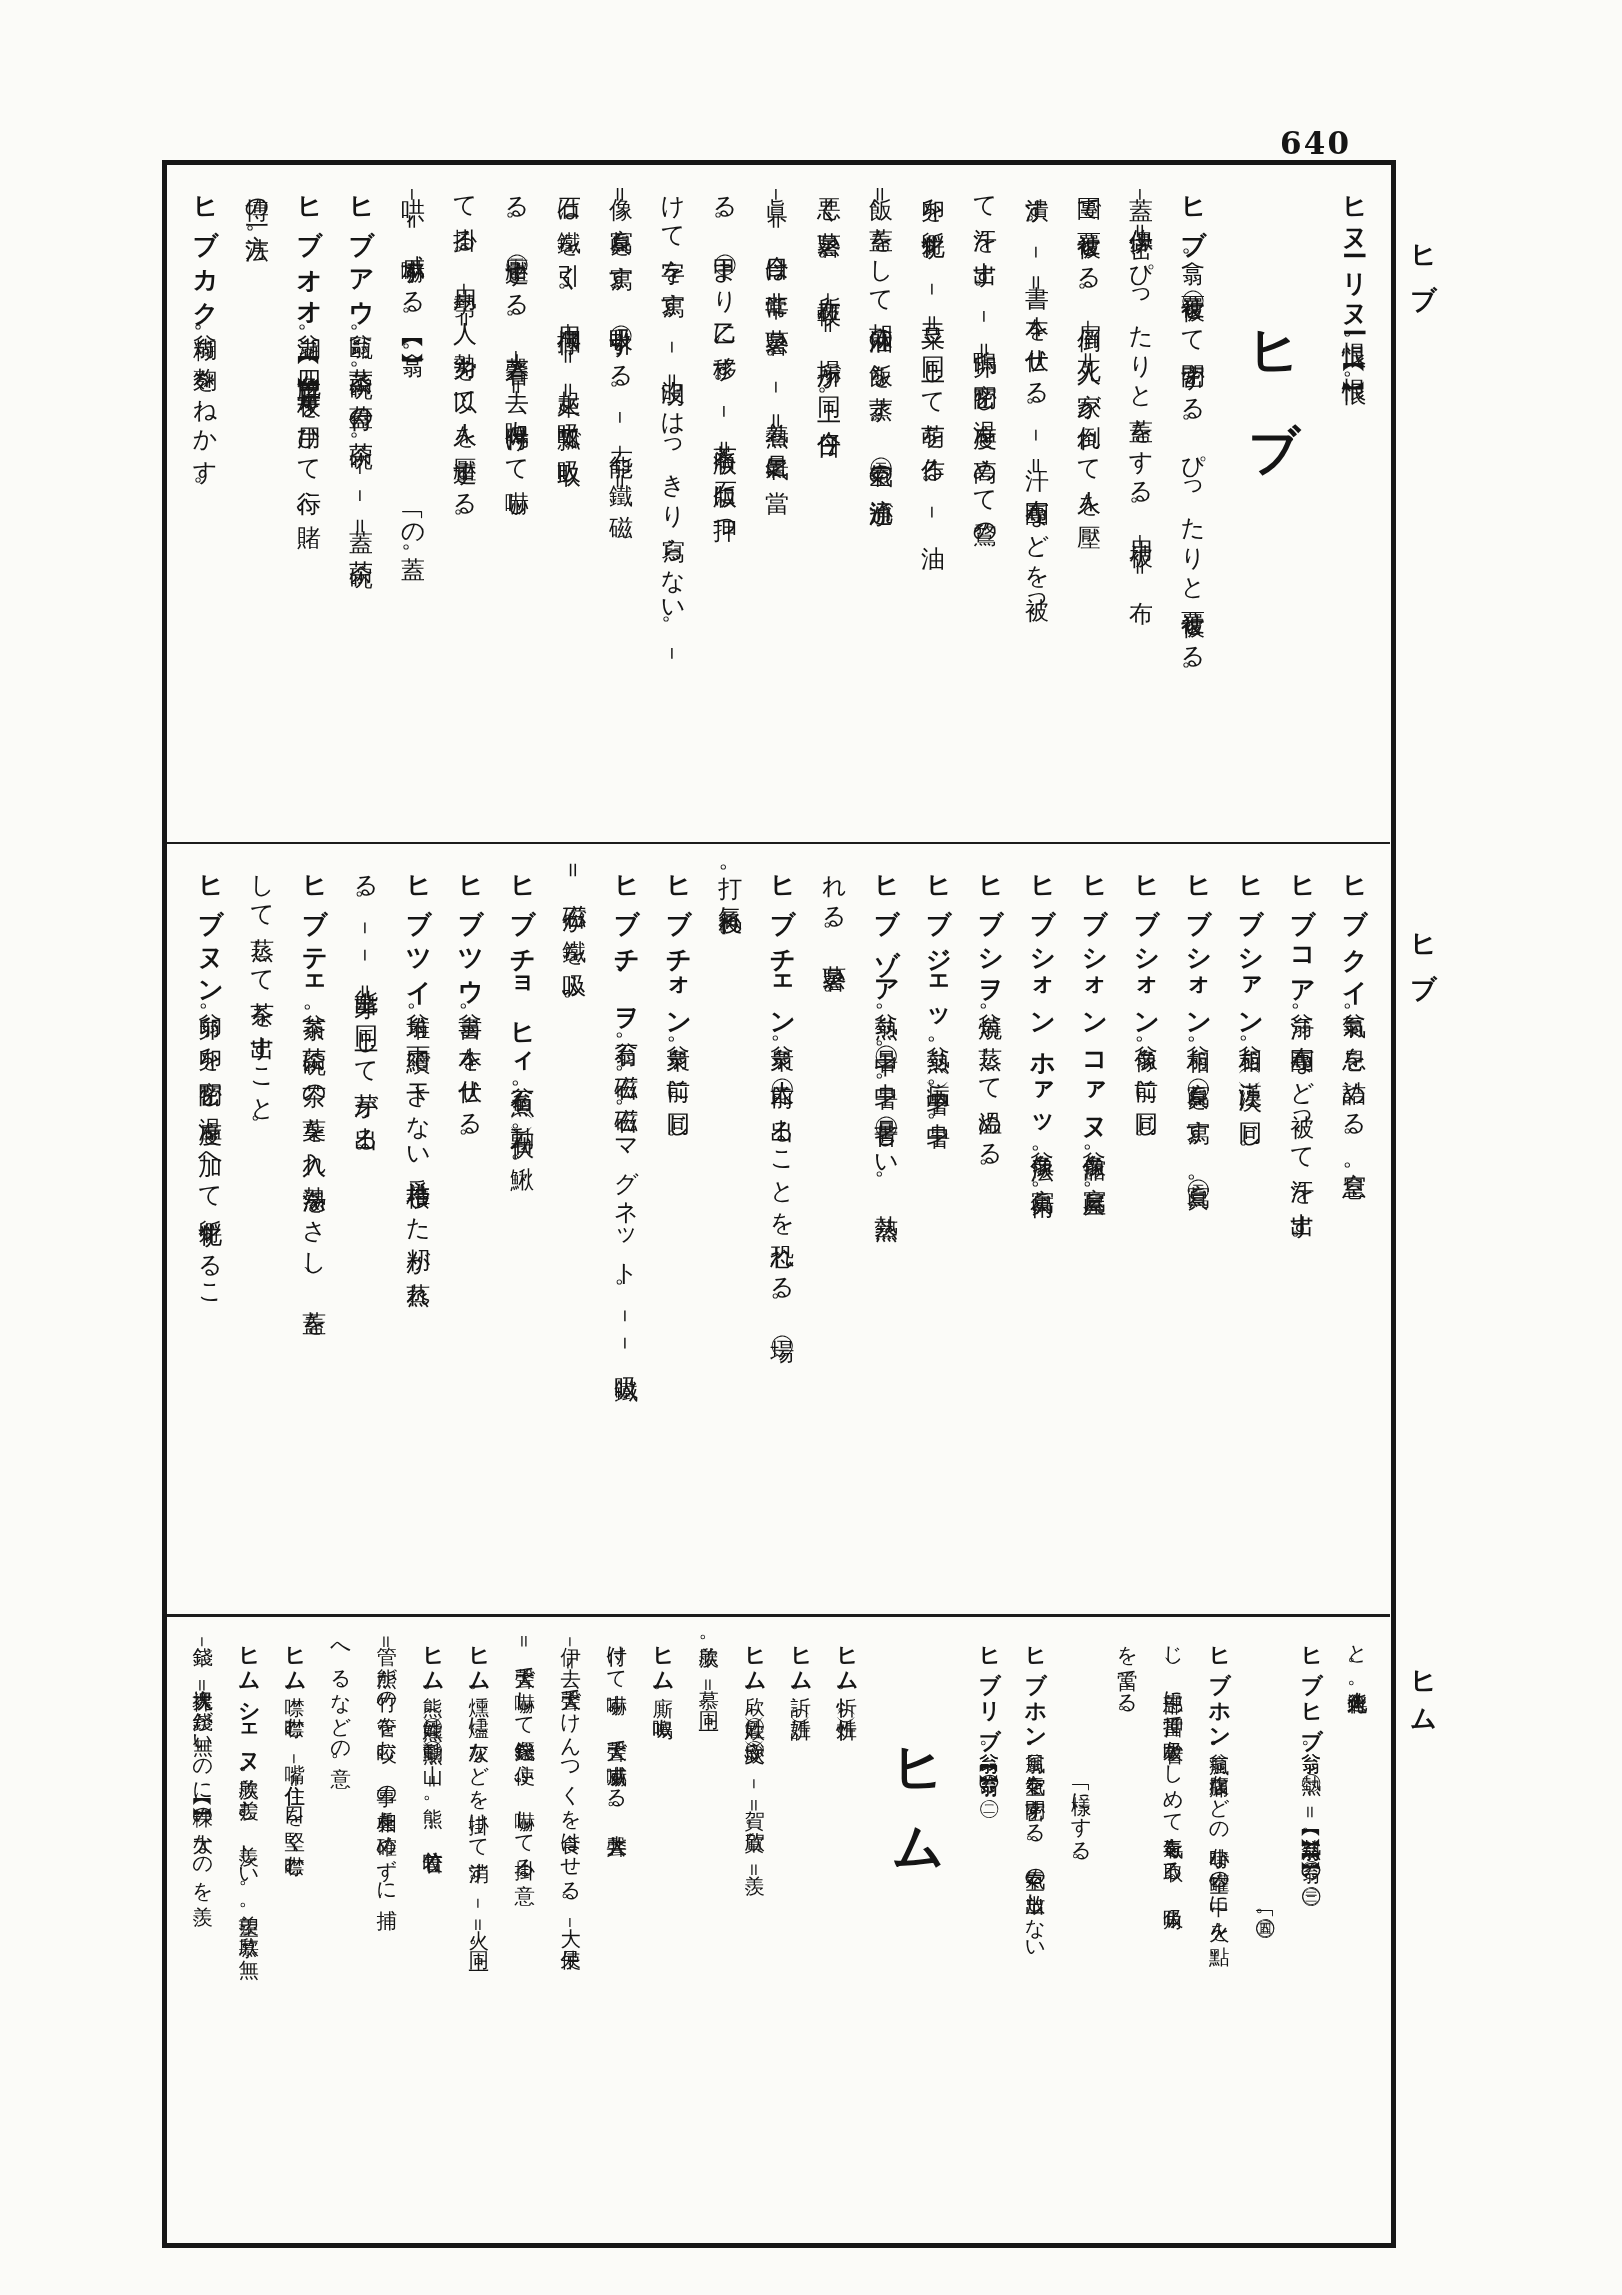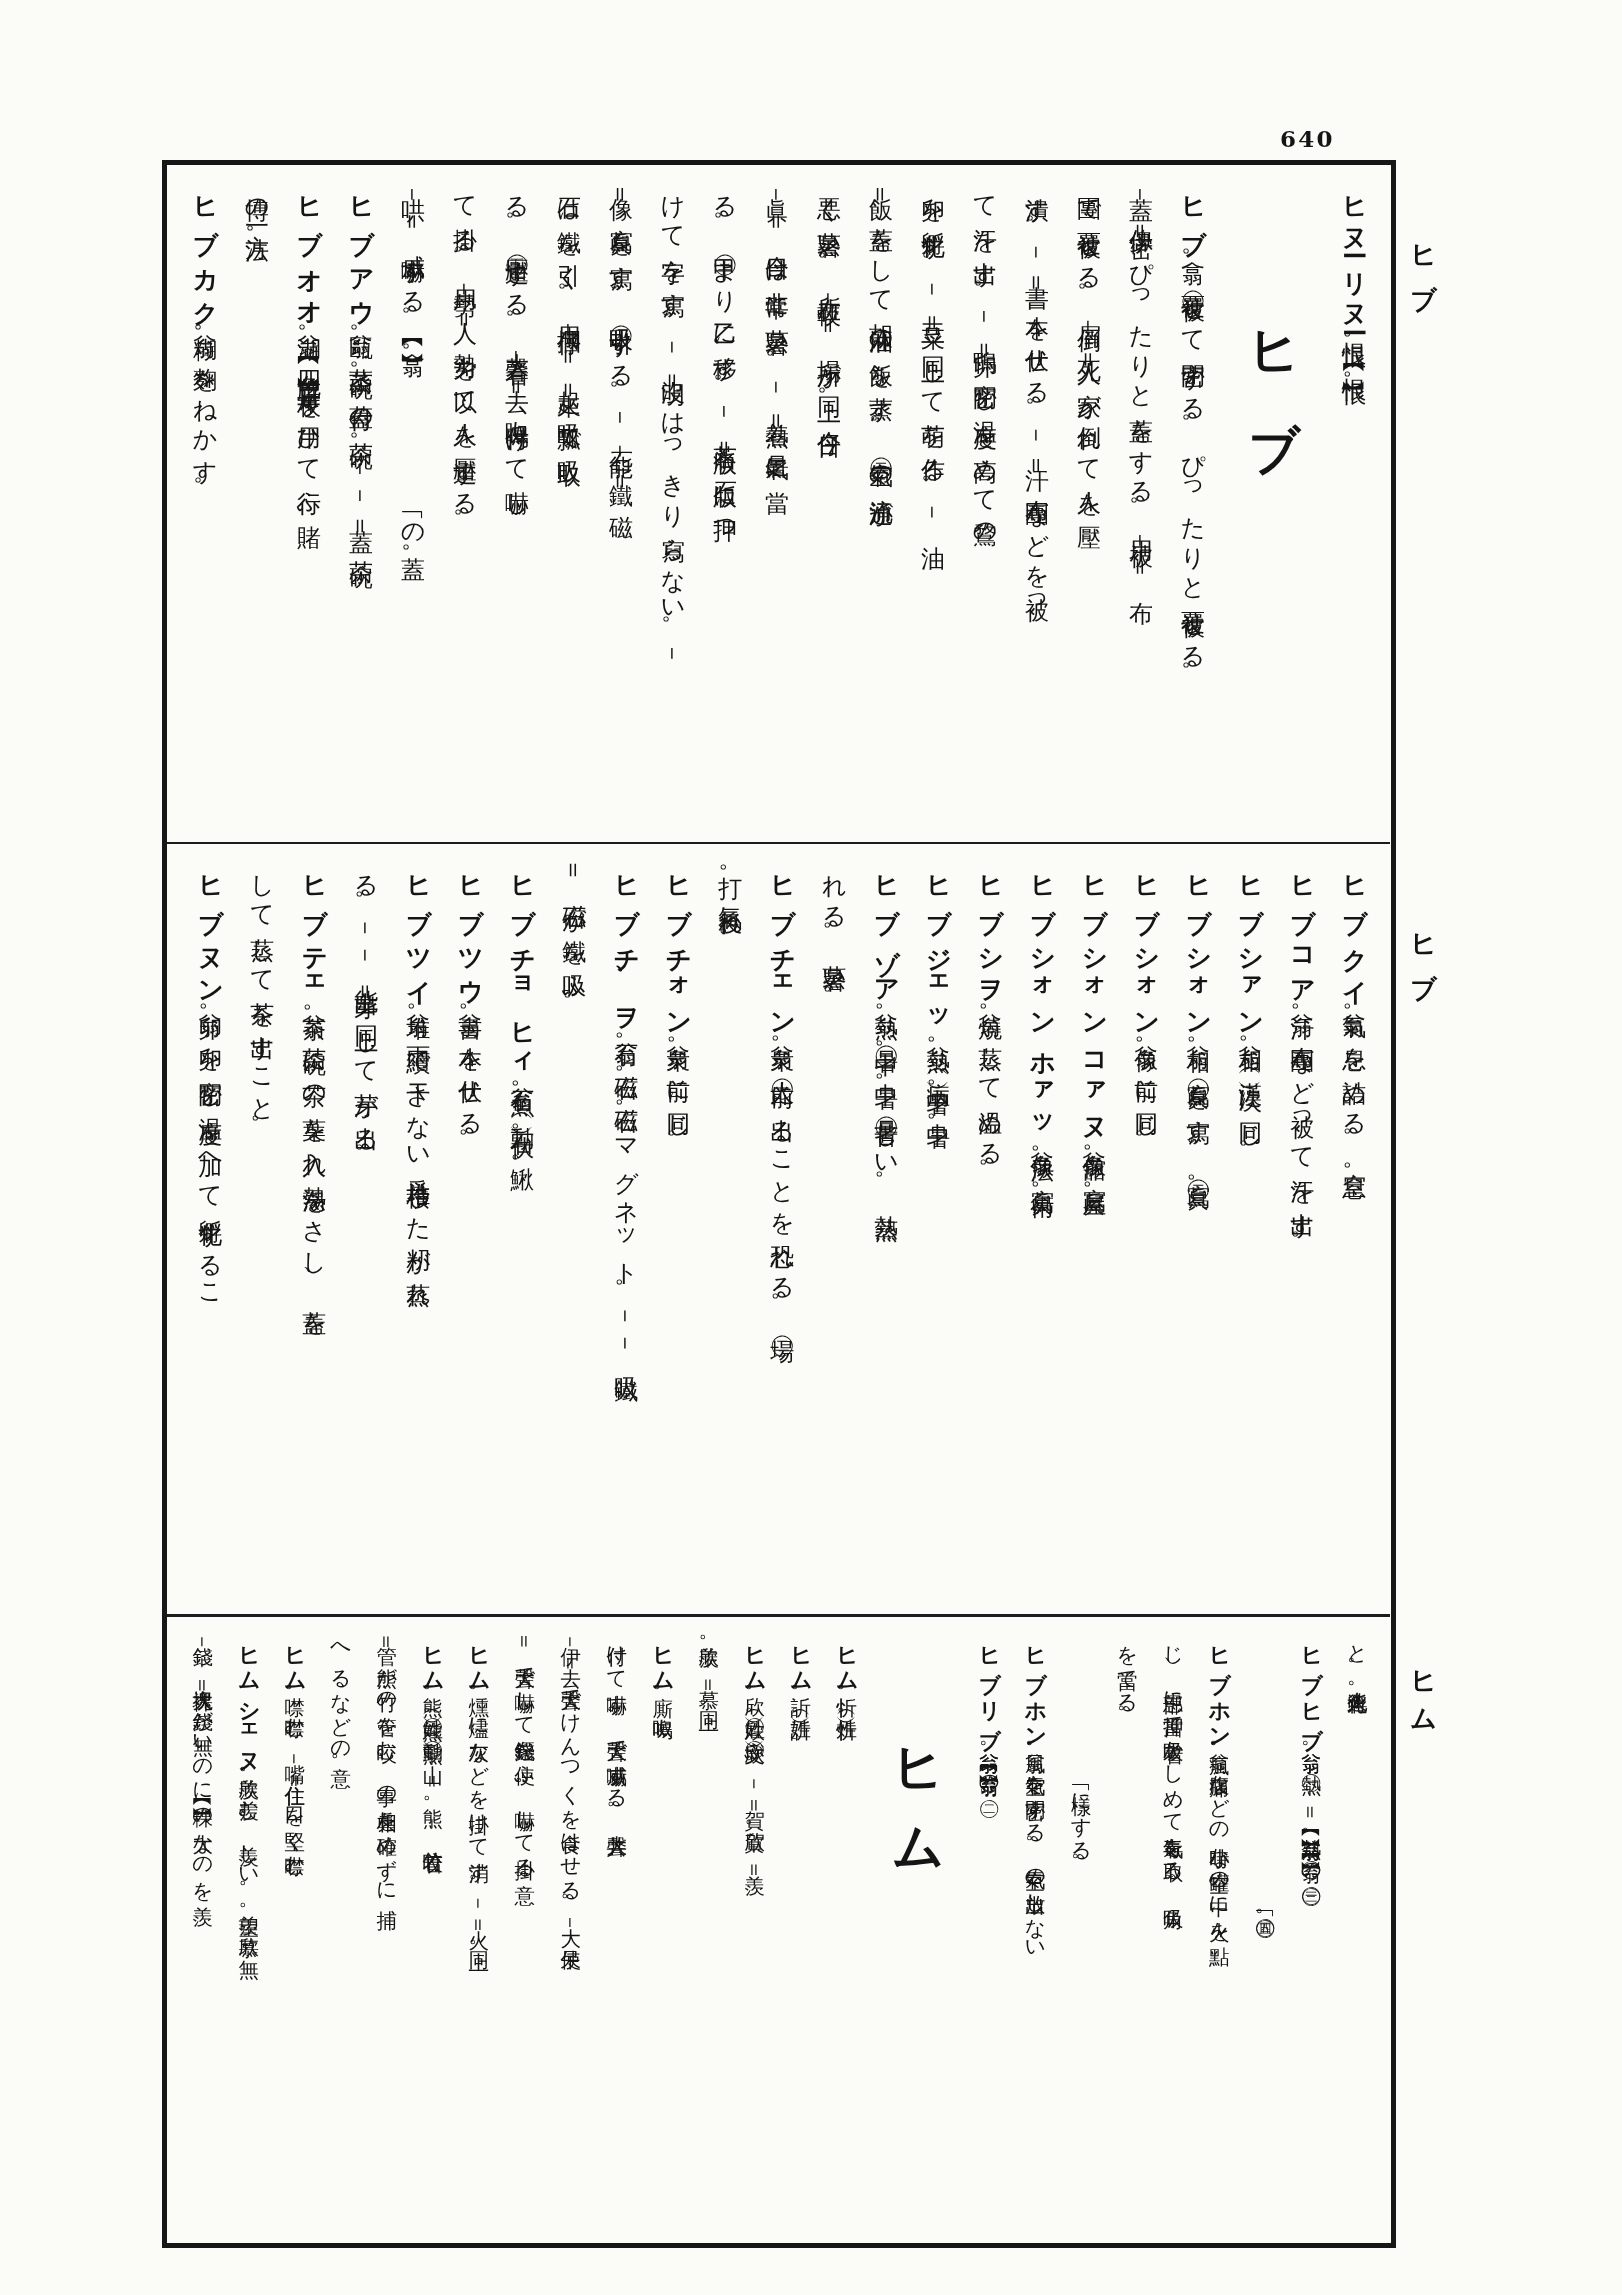--- a/index.html
+++ b/index.html
@@ -4,21 +4,21 @@
 <style>
   html,body{margin:0;padding:0;}
   body{
     width:1623px;height:2295px;position:relative;
     background:#fbfbf8;color:#151515;
     font-family:"Liberation Serif","DejaVu Serif",serif;
     overflow:hidden;
   }
   .pageno{
     position:absolute;left:1280px;top:125px;
-    font-size:23px;font-weight:bold;letter-spacing:2.2px;
+    font-size:31px;font-weight:bold;letter-spacing:2.2px;
     font-family:"DejaVu Serif","Liberation Serif",serif;
   }
   .frame{
     position:absolute;left:162px;top:160px;width:1234px;height:2088px;
     border:5.4px solid #171717;box-sizing:border-box;background:#fbfbf8;
   }
   .band{
     position:absolute;left:0;width:1223px;
     writing-mode:vertical-rl;text-orientation:mixed;
     padding:14px 9.7px;box-sizing:border-box;

